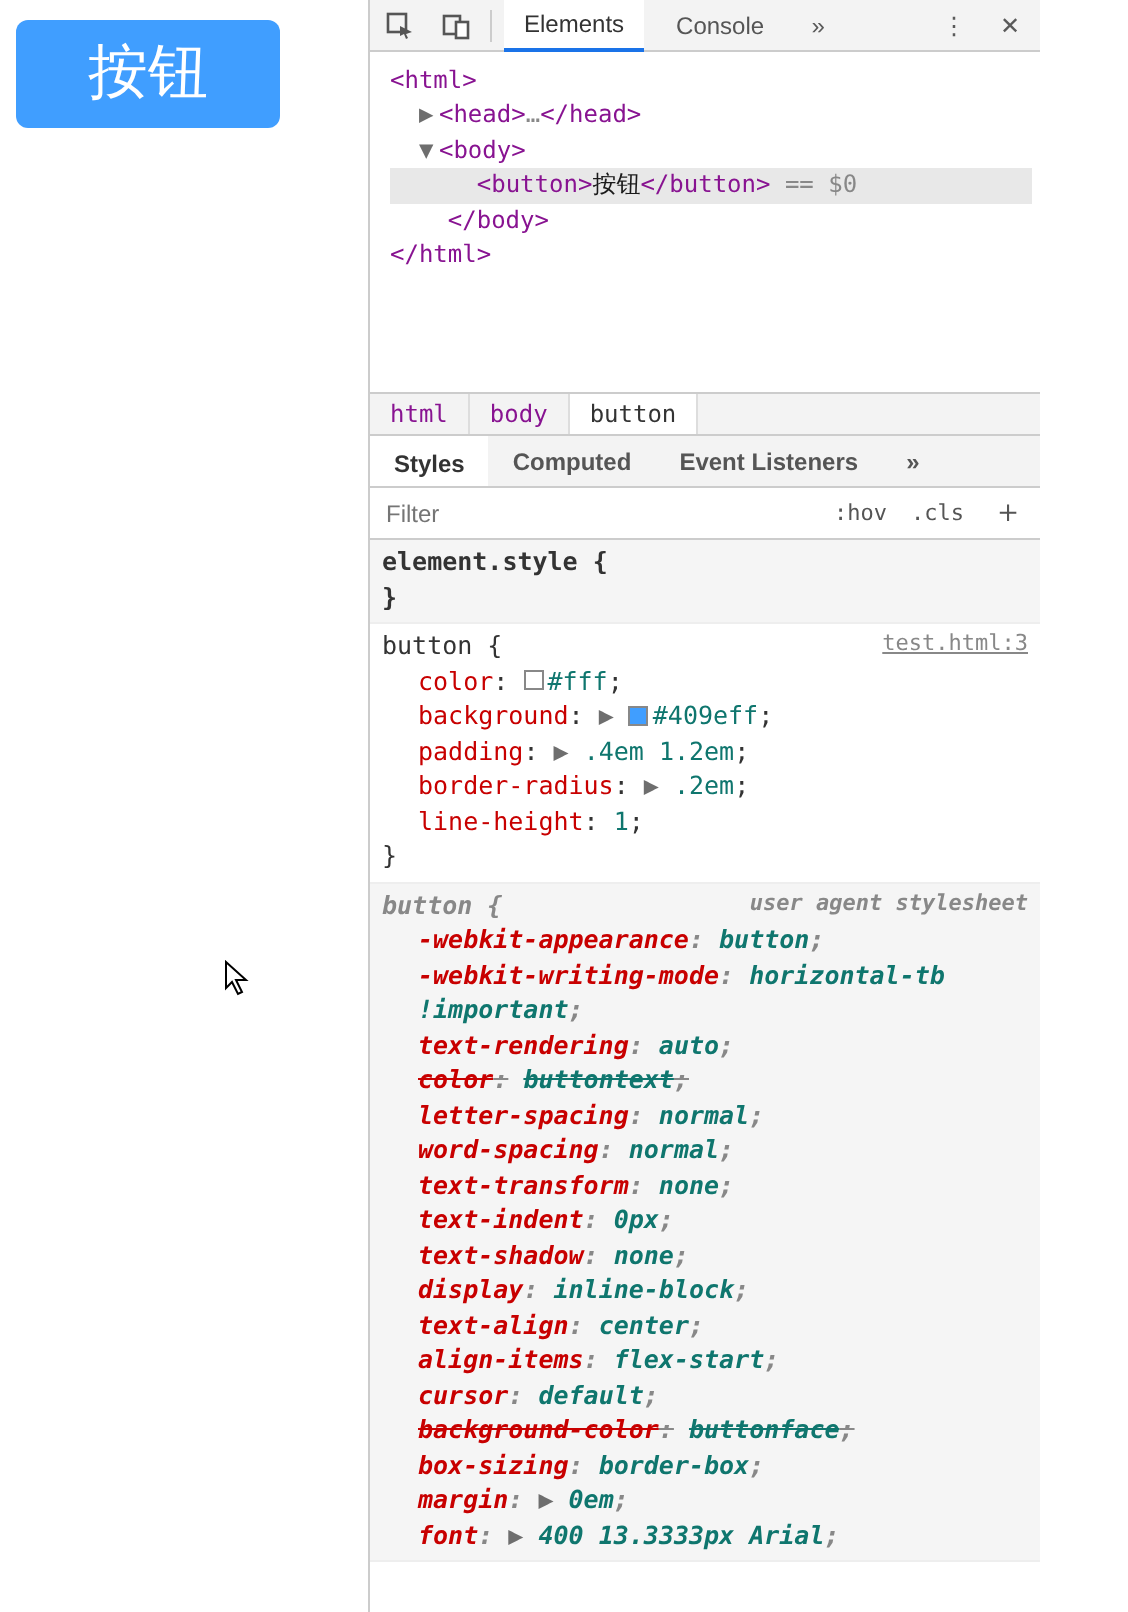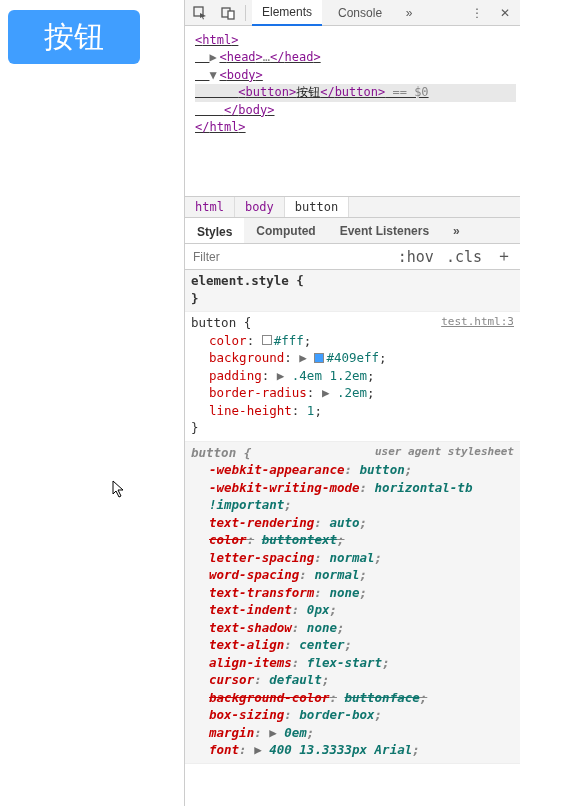--- a/index.html
+++ b/index.html
@@ -82,21 +82,20 @@
   background: #fff;
 }
 .dt-toolbar .spacer { flex: 1; }
 .dt-toolbar .right-icons { display: flex; gap: 6px; }
 .dom-tree {
   padding: 6px 4px 6px 10px;
   font-family: Consolas, monospace;
   font-size: 12px;
   color: #333;
   line-height: 1.45;
-  text-decoration: underline;
 }
 .dom-tree .line { white-space: pre; }
 .tri { color: #6e6e6e; display: inline-block; width: 10px; }
 .t-tag { color: #881391; }
 .t-angle { color: #881391; }
 .t-text { color: #1a1a1a; }
 .t-dim { color: #888; }
 .line.selected {
   background: #e8e8e8;
   position: relative;
@@ -156,21 +155,21 @@
   padding: 0 8px;
   font-size: 12px;
   color: #333;
   outline: none;
   font-family: inherit;
 }
 .filter-row .pill {
   padding: 0 6px;
   color: #555;
   font-family: Consolas, monospace;
-  font-size: 15px;
+  font-size: 11px;
   cursor: pointer;
 }
 .filter-row .plus {
   padding: 0 8px;
   color: #555;
   cursor: pointer;
   font-size: 16px;
 }
 .styles-panel {
   flex: 1;
@@ -314,20 +313,21 @@
       <div id="ua-props">
           <div class="prop-line"><span class="p-name ua">-webkit-appearance</span><span class="c-ua">:</span> <span class="p-val ua">button</span><span class="c-ua">;</span></div>
           <div class="prop-line"><span class="p-name ua">-webkit-writing-mode</span><span class="c-ua">:</span> <span class="p-val ua">horizontal-tb !important</span><span class="c-ua">;</span></div>
           <div class="prop-line"><span class="p-name ua">text-rendering</span><span class="c-ua">:</span> <span class="p-val ua">auto</span><span class="c-ua">;</span></div>
           <div class="prop-line"><span class="p-name ua strike">color</span><span class="c-ua strike">:</span> <span class="p-val ua strike">buttontext</span><span class="c-ua strike">;</span></div>
           <div class="prop-line"><span class="p-name ua">letter-spacing</span><span class="c-ua">:</span> <span class="p-val ua">normal</span><span class="c-ua">;</span></div>
           <div class="prop-line"><span class="p-name ua">word-spacing</span><span class="c-ua">:</span> <span class="p-val ua">normal</span><span class="c-ua">;</span></div>
           <div class="prop-line"><span class="p-name ua">text-transform</span><span class="c-ua">:</span> <span class="p-val ua">none</span><span class="c-ua">;</span></div>
           <div class="prop-line"><span class="p-name ua">text-indent</span><span class="c-ua">:</span> <span class="p-val ua">0px</span><span class="c-ua">;</span></div>
           <div class="prop-line"><span class="p-name ua">text-shadow</span><span class="c-ua">:</span> <span class="p-val ua">none</span><span class="c-ua">;</span></div>
+          <div class="prop-line"><span class="p-name ua">display</span><span class="c-ua">:</span> <span class="p-val ua">inline-block</span><span class="c-ua">;</span></div>
           <div class="prop-line"><span class="p-name ua">text-align</span><span class="c-ua">:</span> <span class="p-val ua">center</span><span class="c-ua">;</span></div>
           <div class="prop-line"><span class="p-name ua">align-items</span><span class="c-ua">:</span> <span class="p-val ua">flex-start</span><span class="c-ua">;</span></div>
           <div class="prop-line"><span class="p-name ua">cursor</span><span class="c-ua">:</span> <span class="p-val ua">default</span><span class="c-ua">;</span></div>
           <div class="prop-line"><span class="p-name ua strike">background-color</span><span class="c-ua strike">:</span> <span class="p-val ua strike">buttonface</span><span class="c-ua strike">;</span></div>
           <div class="prop-line"><span class="p-name ua">box-sizing</span><span class="c-ua">:</span> <span class="p-val ua">border-box</span><span class="c-ua">;</span></div>
           <div class="prop-line"><span class="p-name ua">margin</span><span class="c-ua">:</span> <span class="p-tri">▶</span> <span class="p-val ua">0em</span><span class="c-ua">;</span></div>
           <div class="prop-line"><span class="p-name ua">font</span><span class="c-ua">:</span> <span class="p-tri">▶</span> <span class="p-val ua">400 13.3333px Arial</span><span class="c-ua">;</span></div>
         </div>
     </div>
 

